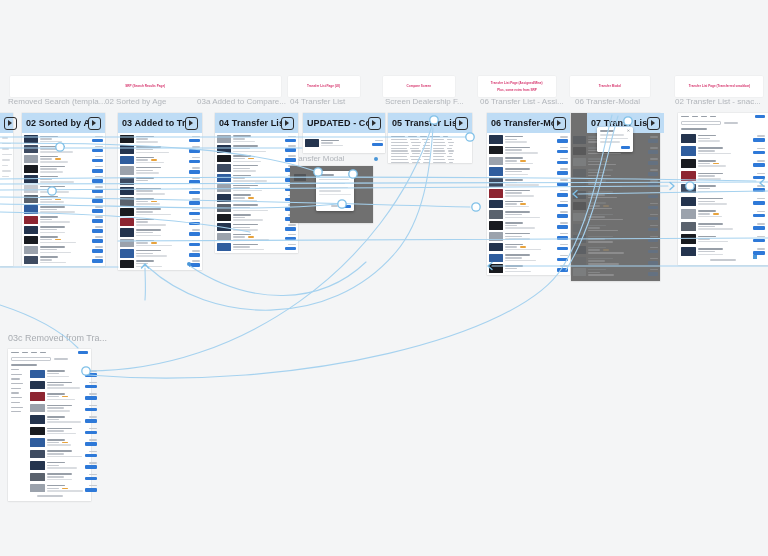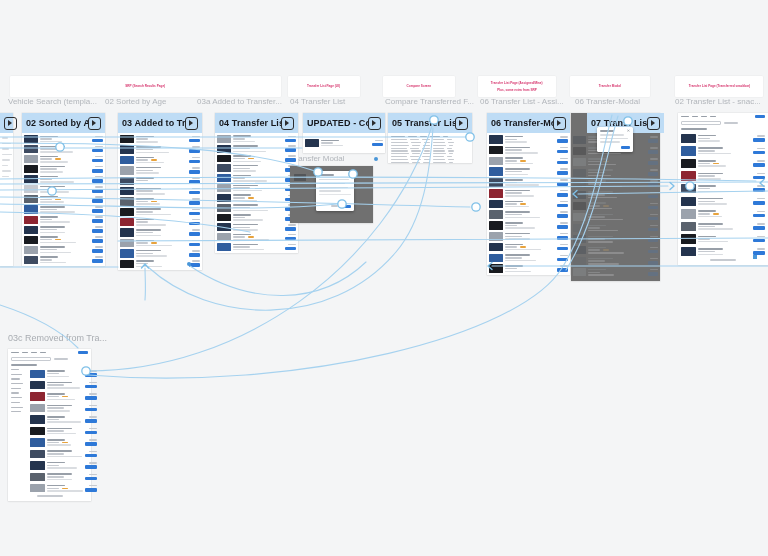--- a/index.html
+++ b/index.html
@@ -67,25 +67,25 @@
     <div class="sticky" style="left: 478px; width: 78px;">
       <div class="pk">Transfer List Page (Assigned/Mine)</div>
       <div class="pk">Plus, some extra from SRP</div>
     </div>
     <div class="sticky" style="left: 570px; width: 80px;">
       <div class="pk">Transfer Modal</div>
     </div>
     <div class="sticky" style="left: 675px; width: 88px;">
       <div class="pk">Transfer List Page (Transferred snackbar)</div>
     </div>
-    <div class="ftitle" style="left: 8px; top: 97px;">Vehicle Search (templa...</div>
+    <div class="ftitle" style="left: 8px; top: 97px;">Removed Search (templa...</div>
     <div class="ftitle" style="left: 105px; top: 97px;">02 Sorted by Age</div>
-    <div class="ftitle" style="left: 197px; top: 97px;">03a Added to Transfer...</div>
+    <div class="ftitle" style="left: 197px; top: 97px;">03a Added to Compare...</div>
     <div class="ftitle" style="left: 290px; top: 97px;">04 Transfer List</div>
-    <div class="ftitle" style="left: 385px; top: 97px;">Compare Transferred F...</div>
+    <div class="ftitle" style="left: 385px; top: 97px;">Screen Dealership F...</div>
     <div class="ftitle" style="left: 480px; top: 97px;">06 Transfer List - Assi...</div>
     <div class="ftitle" style="left: 575px; top: 97px;">06 Transfer-Modal</div>
     <div class="ftitle" style="left: 675px; top: 97px;">02 Transfer List - snac...</div>
     <div class="ftitle" style="left: 291px; top: 154px;">Transfer Modal</div>
     <div class="ftitle big" style="left: 8px; top: 333px;">03c Removed from Tra...</div>
     <div class="board" style="left: 0px; top: 113px; width: 13px; height: 153px;">
       <div class="bhead">
         <div class="hlbl"></div>
         <div class="playicon"></div>
       </div>

